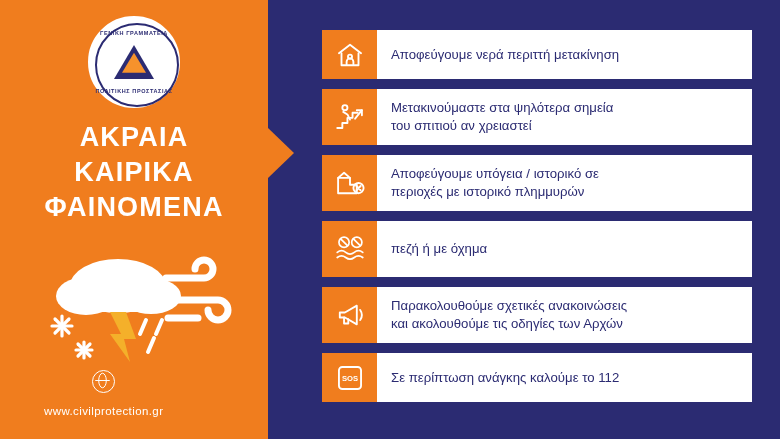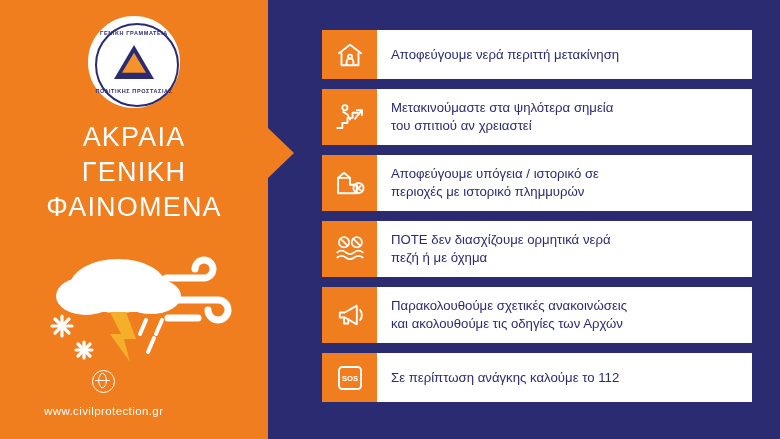--- a/index.html
+++ b/index.html
@@ -89,21 +89,21 @@
     border-bottom: 20px solid #f6922c;
   }
 
   .title {
     position: absolute;
     top: 120px;
     left: 0;
     width: 268px;
     text-align: center;
     color: #ffffff;
-    font-weight: normal;
+    font-weight: bold;
     font-size: 27px;
     line-height: 35px;
     letter-spacing: 1.2px;
   }
   .title .line { display: block; }
 
   
   .weather {
     position: absolute;
     left: 26px;
@@ -197,21 +197,21 @@
           <div class="logo-ring"></div>
           <div class="logo-text-top">ΓΕΝΙΚΗ ΓΡΑΜΜΑΤΕΙΑ</div>
           <div class="logo-tri"></div>
           <div class="logo-tri-inner"></div>
           <div class="logo-text-bottom">ΠΟΛΙΤΙΚΗΣ ΠΡΟΣΤΑΣΙΑΣ</div>
         </div>
       </div>
 
       <div class="title">
         <span class="line">ΑΚΡΑΙΑ</span>
-        <span class="line">ΓΕΝΙΚΗ</span>
+        <span class="line">ΚΑΙΡΙΚΑ</span>
         <span class="line">ΦΑΙΝΟΜΕΝΑ</span>
       </div>
 
       <div class="weather">
         <svg viewBox="0 0 215 125" width="215" height="125">
 
           <g fill="#ffffff">
             <ellipse cx="92" cy="48" rx="48" ry="27"></ellipse>
             <ellipse cx="60" cy="58" rx="30" ry="19"></ellipse>
             <ellipse cx="125" cy="58" rx="30" ry="18"></ellipse>
@@ -326,21 +326,20 @@
             <circle cx="13" cy="12" r="6"></circle>
             <path d="M9 8 l8 8"></path>
             <circle cx="28" cy="12" r="6"></circle>
             <path d="M24 8 l8 8"></path>
             <path d="M5 24 q5 -4 10 0 t10 0 t10 0"></path>
             <path d="M5 30 q5 -4 10 0 t10 0 t10 0"></path>
           </g>
         </svg>
       </div>
       <div class="row-text">
-        <span>ΠΟΤΕ δεν διασχίζουμε ορμητικά νερά</span>
         <span>πεζή ή με όχημα</span>
       </div>
     </div>
 
     <div class="row tall">
       <div class="row-icon">
         <svg viewBox="0 0 40 40" width="34" height="34">
           <g fill="none" stroke="#ffffff" stroke-width="2.2" stroke-linejoin="round" stroke-linecap="round">
             <path d="M8 17 h6 L28 9 v22 L14 23 H8 z"></path>
             <path d="M13 23 v7 h5 v-5"></path>

